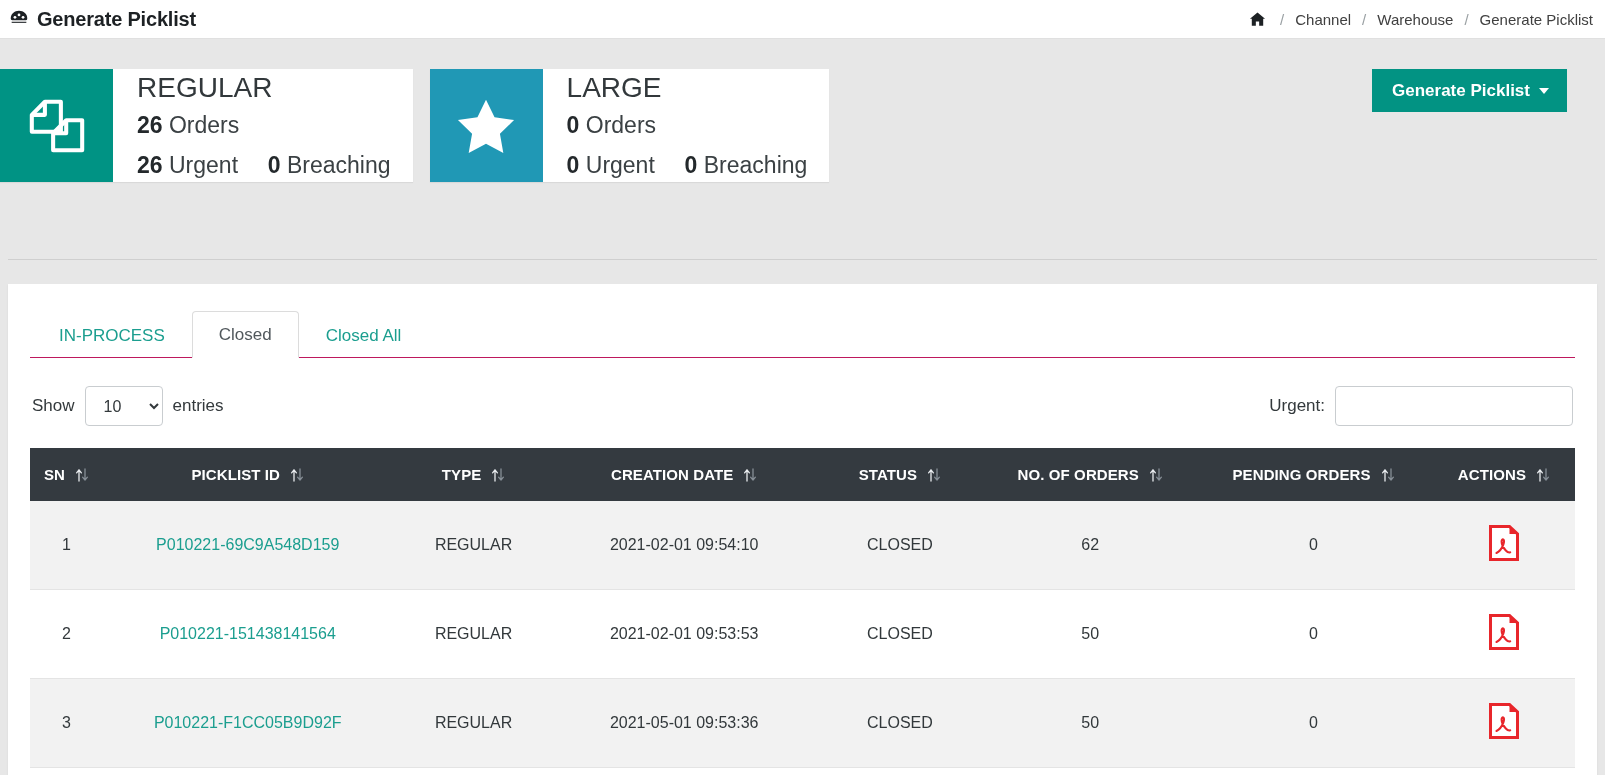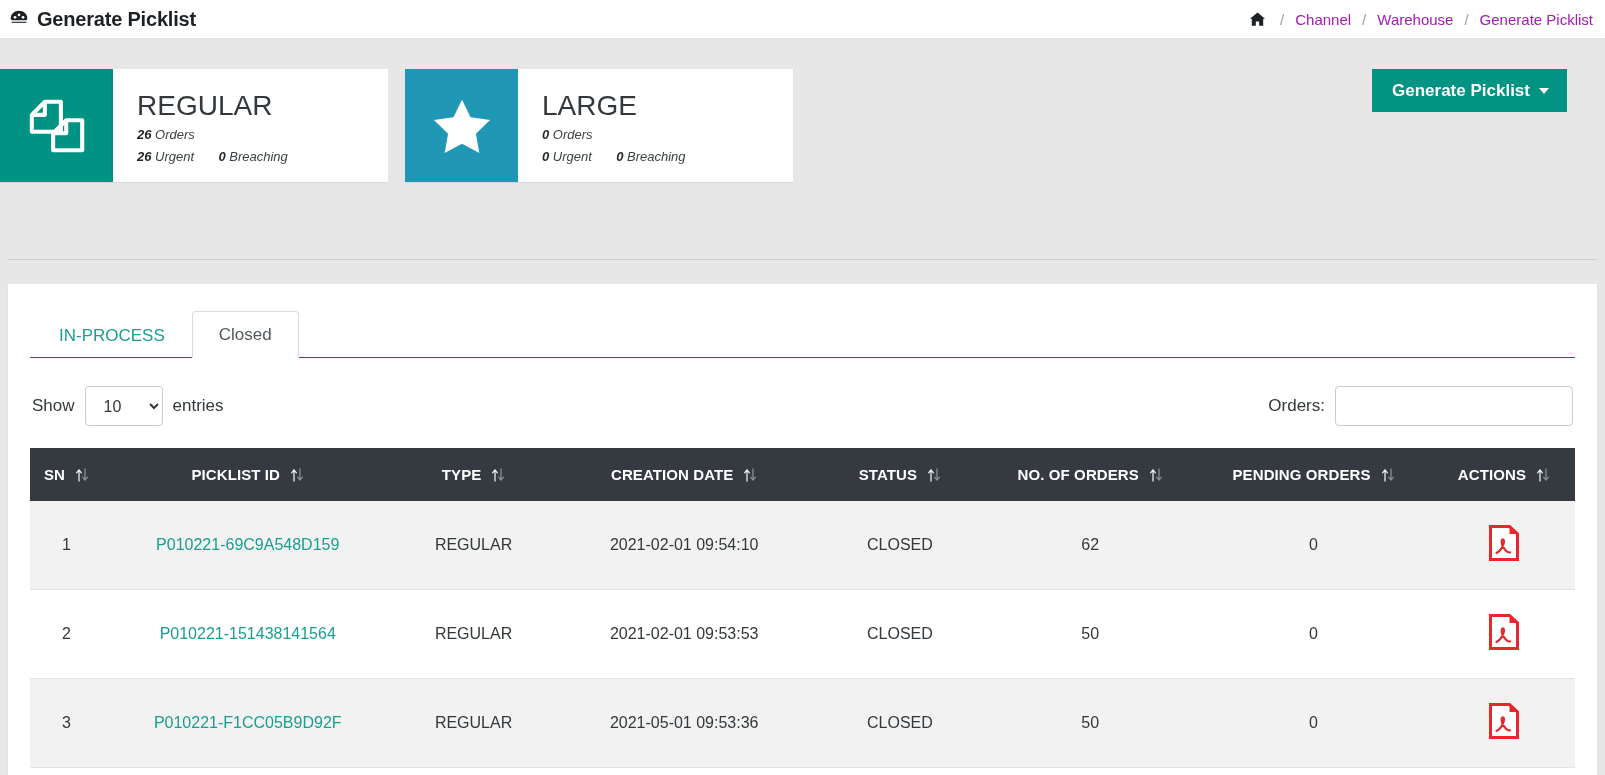--- a/index.html
+++ b/index.html
@@ -30,21 +30,21 @@
     color: #1d2124;
     letter-spacing: -0.2px;
   }
   .breadcrumb {
     display: flex; align-items: center; gap: 0;
     font-size: 15px;
   }
   .breadcrumb .home-ic { width: 19px; height: 19px; display:block; margin-right:2px; }
   .breadcrumb .sep { color: #9aa0a3; padding: 0 11px; font-size: 15px; }
   .breadcrumb a {
-    color: #a21caf;
+    color: #404040;
     text-decoration: none;
     white-space: nowrap;
   }
 
   
   .summary-strip {
     background: #e7e7e7;
     padding: 30px 0 0 0;
     position: relative;
   }
@@ -79,25 +79,24 @@
     min-width: 275px;
   }
   .stat-title {
     font-size: 28px;
     font-weight: normal;
     color: #32383b;
     line-height: 1.18;
     margin-bottom: 2px;
   }
   .stat-line {
-    font-size: 13px;
+    font-size: 23px;
     color: #3b4144;
     line-height: 1.72;
     white-space: nowrap;
-    font-style: italic;
   }
   .stat-line b { font-weight: bold; color: #24292c; }
   .stat-line .gap { display: inline-block; width: 17px; }
 
   .card-regular { margin-left: 0; }
   .card-large { margin-left: 17px; }
 
   .gen-btn-wrap { margin-left: auto; padding-right: 30px; padding-top: 0; }
   .gen-btn {
     background: #029383;
@@ -339,36 +338,37 @@
 
   <div class="strip-divider"></div>
   <div class="strip-tail"></div>
 </div>
 
 <div class="panel">
 
   <div class="tabs">
     <div class="tab">IN-PROCESS</div>
     <div class="tab active">Closed</div>
+    <div class="tab">Closed All</div>
   </div>
 
   <div class="table-controls">
     <div class="len-ctl">
       <span>Show</span>
       <select class="len-select">
         <option selected="">10</option>
         <option>25</option>
         <option>50</option>
         <option>100</option>
       </select>
       <span>entries</span>
     </div>
 
     <div class="search-ctl">
-      <span>Orders:</span>
+      <span>Urgent:</span>
       <input class="search-input" type="text" placeholder="" style="">
     </div>
   </div>
 
   <table class="dt">
     <colgroup>
       <col class="c-sn">
         <col class="c-pid">
         <col class="c-type">
         <col class="c-date">

